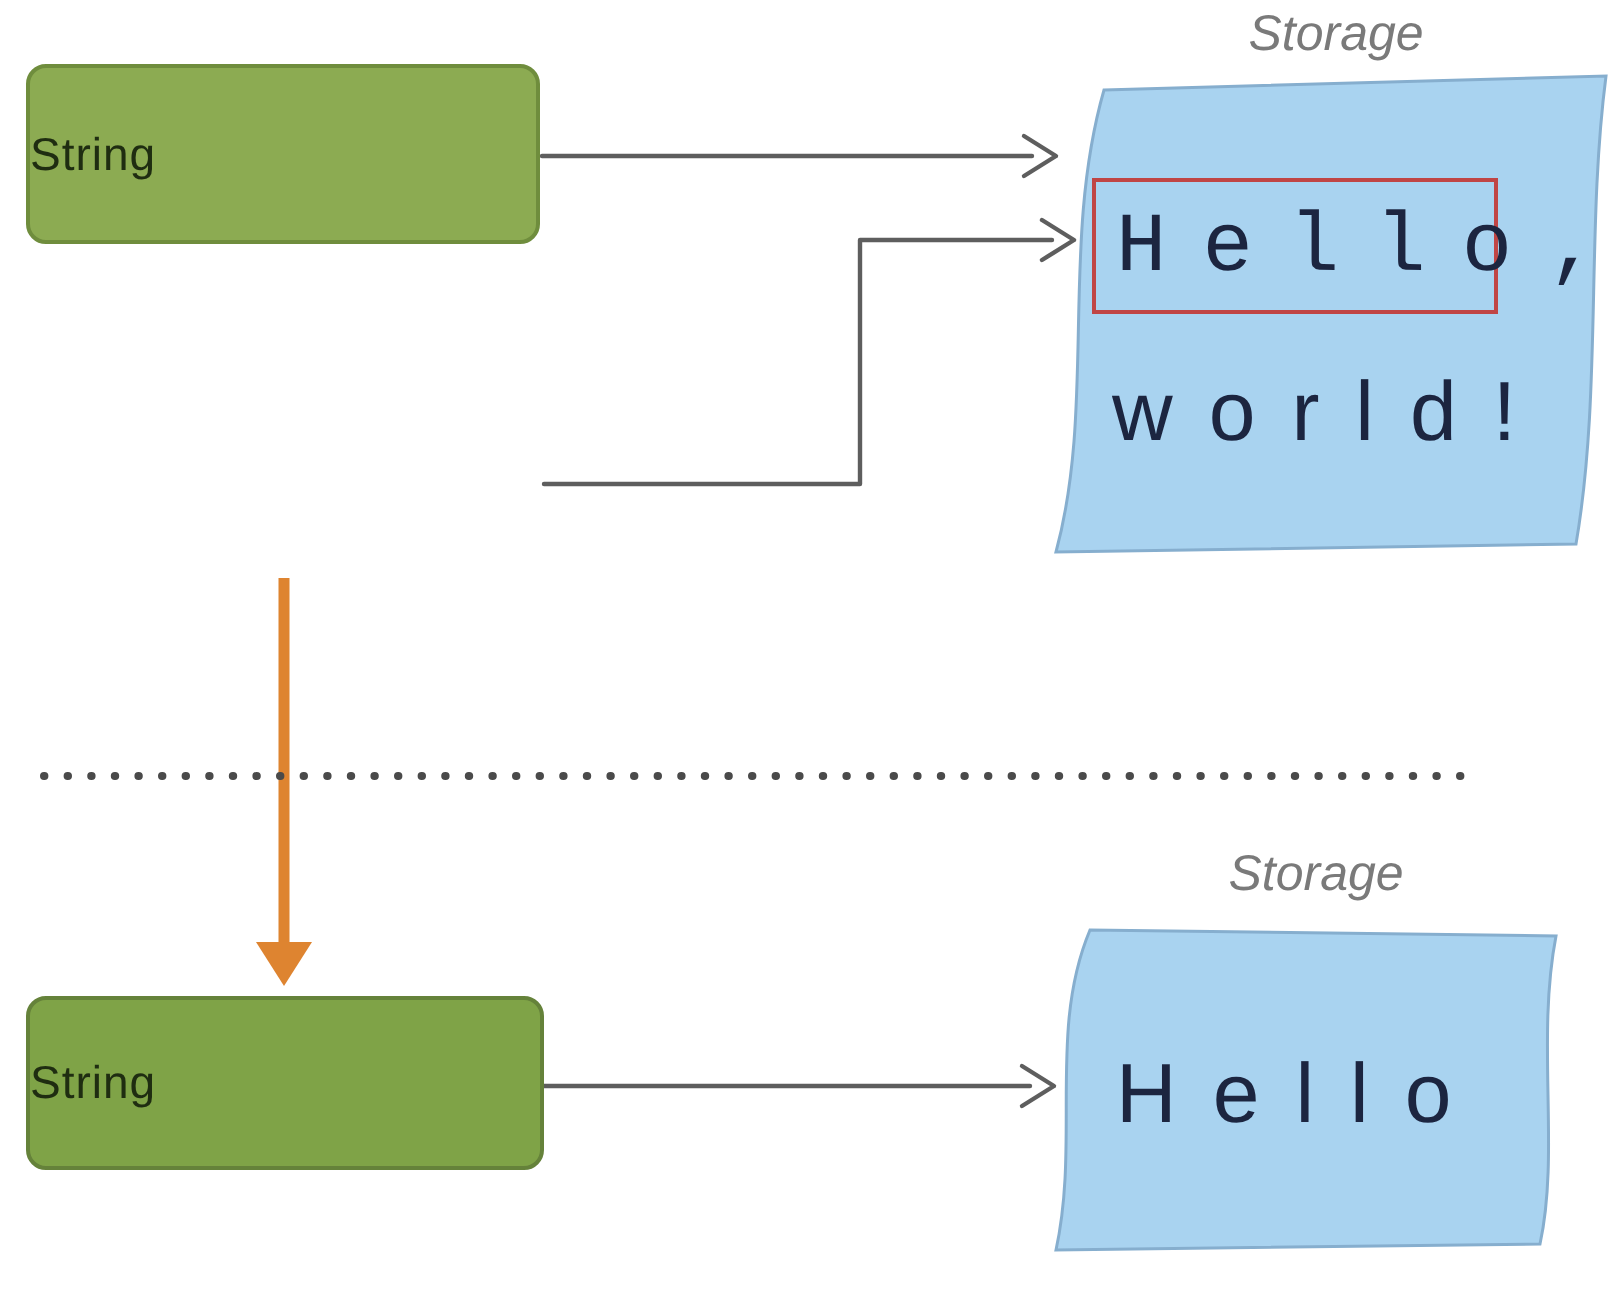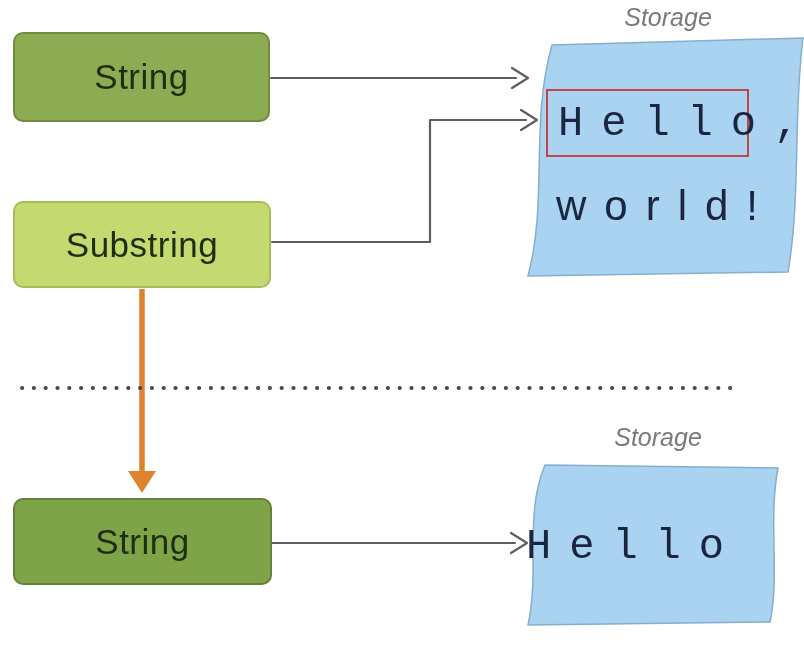--- a/index.html
+++ b/index.html
@@ -20,43 +20,43 @@
   .flag{fill:var(--storage-fill);stroke:var(--storage-border);stroke-width:1.5;}
   .arrow line,.arrow polyline,.arrow path{
     stroke:var(--arrow-gray);stroke-width:2.2;fill:none;stroke-linecap:round;stroke-linejoin:round;
   }
   .orange-line{stroke:var(--arrow-orange);stroke-width:5.5;}
   .orange-head{fill:var(--arrow-orange);}
   .dotted{stroke:var(--divider-gray);stroke-width:4;fill:none;
           stroke-linecap:round;stroke-dasharray:0.2 11.6;}
   .highlight{fill:none;stroke:var(--highlight-red);stroke-width:2;}
   .box{
-    position:absolute;display:flex;align-items:center;justify-content:center;
+    position:absolute;display:flex;align-items:center;
     border-radius:10px;box-sizing:border-box;
-    font-size:35px;color:var(--box-text);letter-spacing:0.5px;
+    font-size:23px;color:var(--box-text);letter-spacing:0.5px;
   }
   .box-string-top{left:13px;top:32px;width:257px;height:90px;
     background:var(--string-fill);border:2px solid var(--string-border);}
   .box-substring{left:13px;top:201px;width:258px;height:87px;
     background:var(--substring-fill);border:2px solid var(--substring-border);}
   .box-string-bottom{left:13px;top:498px;width:259px;height:87px;
     background:var(--string-bottom-fill);border:2px solid var(--string-bottom-border);}
   .storage-title{
     position:absolute;width:200px;text-align:center;
     font-size:25px;color:var(--label-gray);font-style:italic;
   }
   .storage-title-top{left:568px;top:3px;}
   .storage-title-bottom{left:558px;top:423px;}
   .flagtext{
     position:absolute;white-space:nowrap;color:var(--storage-text);
     font-size:42px;letter-spacing:18px;line-height:50px;
   }
   .flag-line1{left:558px;top:99px;font-family:Liberation Mono, monospace;}
   .flag-line2{left:556px;top:181px;}
-  .flag-line-bottom{left:526px;top:522px;font-family:Liberation Mono, monospace;}
+  .flag-line-bottom{left:558px;top:522px;}
 </style>
 </head>
 <body>
 
 <div class="canvas">
 
   <svg class="layer" viewBox="0 0 804 650">
 
     <path class="flag" d="M 552 45 L 803 38 C 793 115, 801 196, 788 272 L 528 276 C 548 202, 530 122, 552 45 Z"></path>
 
@@ -84,23 +84,20 @@
       <polygon class="orange-head" points="128,471 156,471 142,493"></polygon>
     </g>
 
     <line class="dotted" x1="22" y1="388" x2="738" y2="388"></line>
   </svg>
 
   <div class="box box-string-top">
     <span>String</span>
   </div>
 
-  <div class="box box-substring">
-    <span>Substring</span>
-  </div>
 
   <div class="box box-string-bottom">
     <span>String</span>
   </div>
 
   <div class="storage-title storage-title-top">Storage</div>
   <div class="storage-title storage-title-bottom">Storage</div>
 
   <div class="flagtext flag-line1">Hello,</div>
   <div class="flagtext flag-line2">world!</div>

